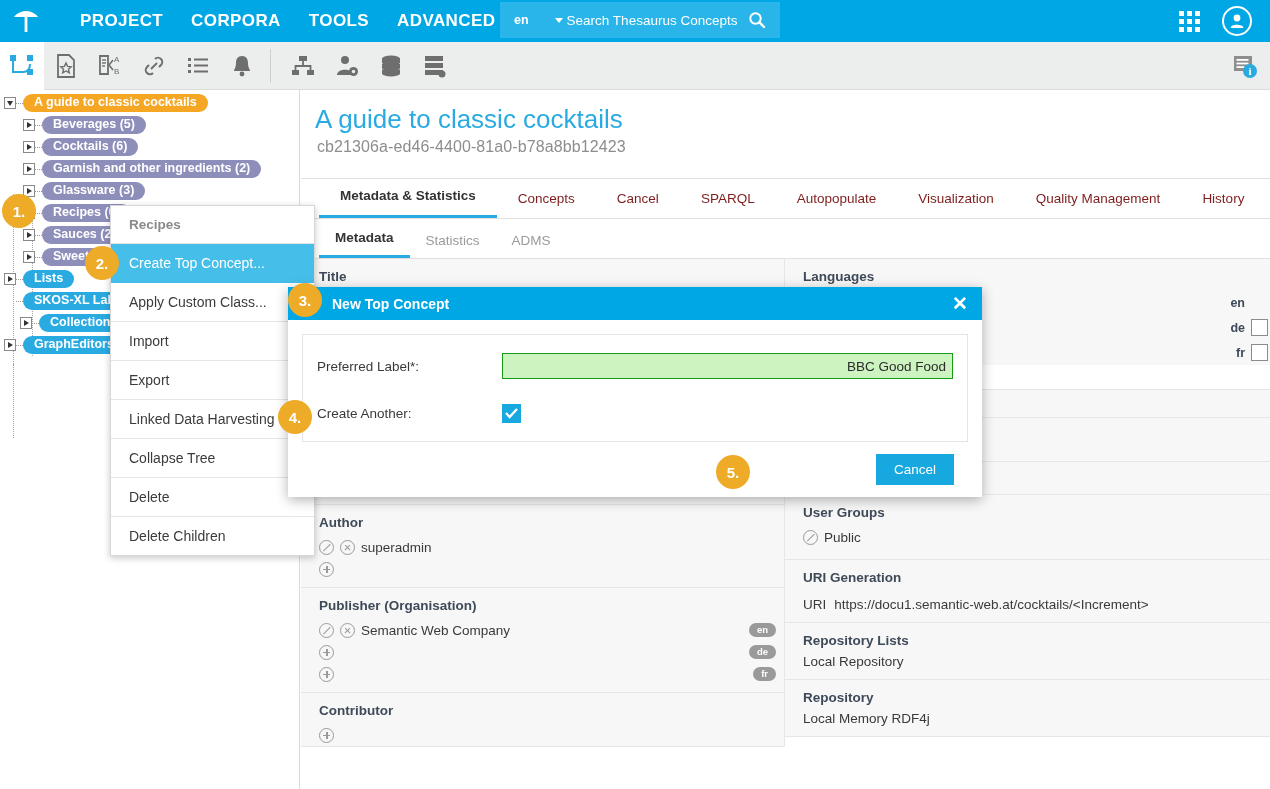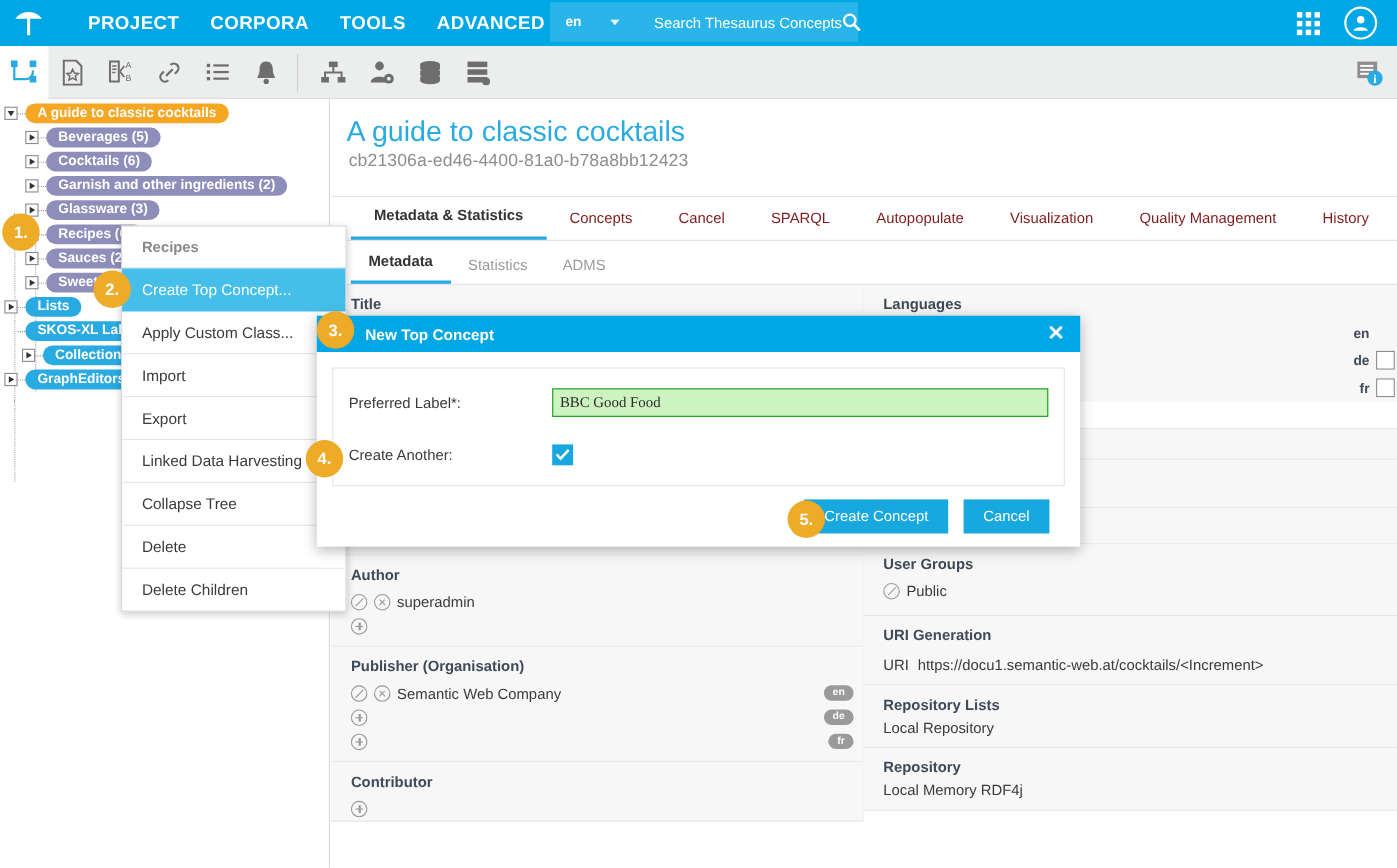--- a/index.html
+++ b/index.html
@@ -26,21 +26,21 @@
   }
   .searchbox {
     position: absolute; left: 500px; top: 2px; width: 280px; height: 36px;
     background: rgba(255,255,255,.16); display: flex; align-items: center;
   }
   .searchbox .lang { color:#fff; font-size:12.5px; font-weight:bold; padding-left:14px; }
   .searchbox .caret {
     width:0;height:0;border-left:4px solid transparent;border-right:4px solid transparent;
     border-top:5px solid #fff; margin-left:26px;
   }
-  .searchbox .sph { color:#fff; font-size:13.5px; margin-left:32px; flex:1; white-space:nowrap; }
+  .searchbox .sph { color:#fff; font-size:13.5px; margin-left:4px; flex:1; white-space:nowrap; }
   .searchbox .sicon { margin-right:14px; display:flex; }
   .topright { position:absolute; right:8px; top:0; height:42px; display:flex; align-items:center; }
   .grid-icon { display:grid; grid-template-columns:repeat(3,5px); grid-gap:3px; margin-right:22px; }
   .grid-icon i { width:5px;height:5px;background:#fff;display:block; }
   .avatar-ring {
     width:30px;height:30px;border:2px solid #fff;border-radius:50%;
     display:flex;align-items:center;justify-content:center;margin-right:10px;
   }
 
   
@@ -149,21 +149,22 @@
     color:#fff; font-size:14px; font-weight:bold; padding-left:44px;
   }
   .modal .mclose { margin-left:auto; margin-right:14px; font-size:19px; font-weight:bold; color:#fff; line-height:1; cursor:pointer; }
   .modal .mbody { padding:14px 14px 0 14px; }
   .mfieldbox { border:1px solid #e3e3e3; padding:18px 0 18px 0; }
   .mrow { display:flex; align-items:center; padding:0 14px; }
   .mrow .mlabel { font-size:13.5px; color:#3a3a3a; width:185px; }
   .minput {
     flex:1; height:26px; background:#cdf3c1; border:1px solid #169b16;
     font-size:13.5px; color:#2b2b2b; padding:0 6px; line-height:24px;
-    font-family:Liberation Serif, serif;
+    font-family:Liberation Sans, sans-serif;
+    text-align:right;
   }
   .mcheck { width:19px;height:19px;background:#17a8e0;display:flex;align-items:center;justify-content:center; }
   .mcheck svg { display:block; }
   .mfoot { display:flex; justify-content:flex-end; padding:12px 14px 0 0; }
   .btn { background:#17a8e0; color:#fff; font-size:13.5px; border:none; padding:8px 18px; margin-left:14px; cursor:pointer; font-family:"Liberation Sans", sans-serif; }
 
   
   .badge {
     position:absolute; width:34px; height:34px; border-radius:50%; background:#edab28;
     color:#fff; font-size:15px; font-weight:bold; display:flex; align-items:center;
@@ -587,21 +588,20 @@
         <div class="mrow">
           <span class="mlabel">Create Another:</span>
           <span class="mcheck">
             <svg width="13" height="11" viewBox="0 0 13 11">
                 <polyline points="1,5 4.6,9 12,1" fill="none" stroke="#fff" stroke-width="2.3"></polyline>
               </svg>
           </span>
         </div>
       </div>
       <div class="mfoot">
-        <button class="btn">Create Concept</button>
         <button class="btn">Cancel</button>
       </div>
     </div>
   </div>
 
   <div class="badge" style="left:2px; top:194px;">1.</div>
   <div class="badge" style="left:85px; top:246px;">2.</div>
   <div class="badge" style="left:288px; top:283px;">3.</div>
   <div class="badge" style="left:278px; top:400px;">4.</div>
   <div class="badge" style="left:716px; top:455px;">5.</div>

